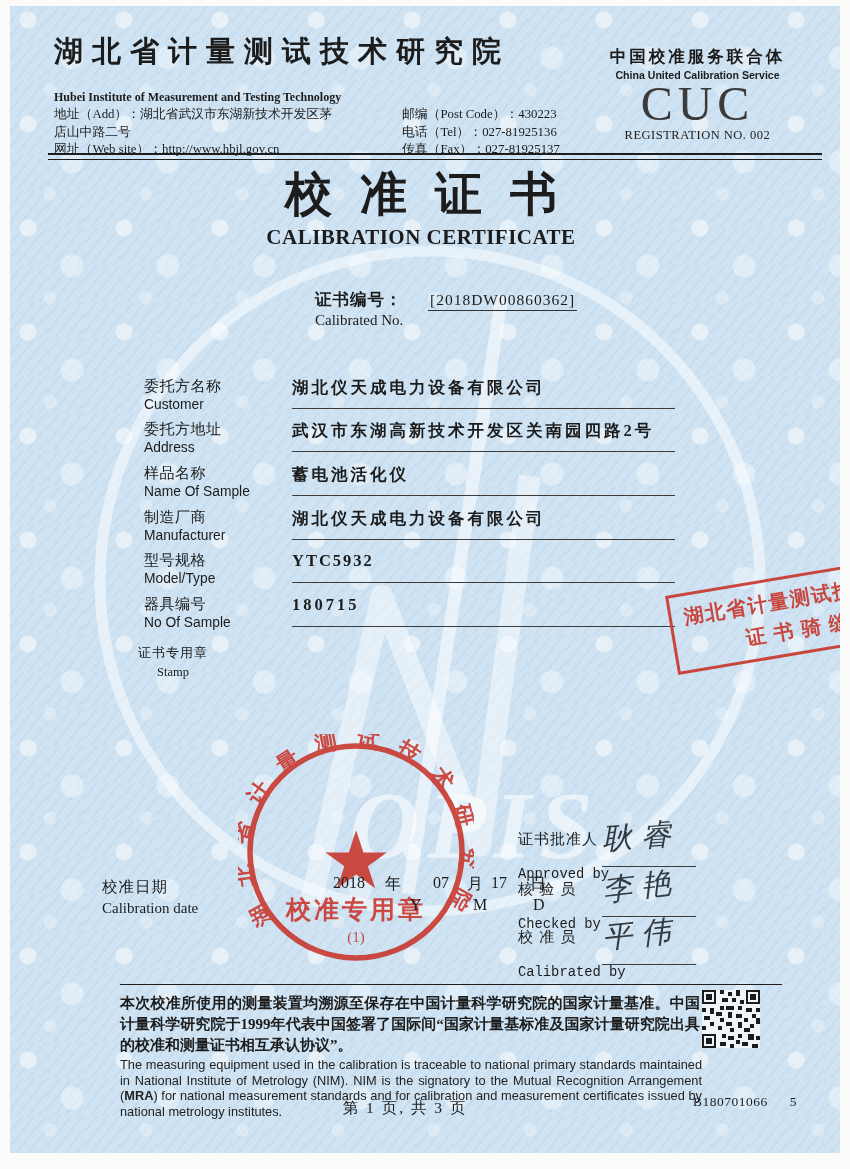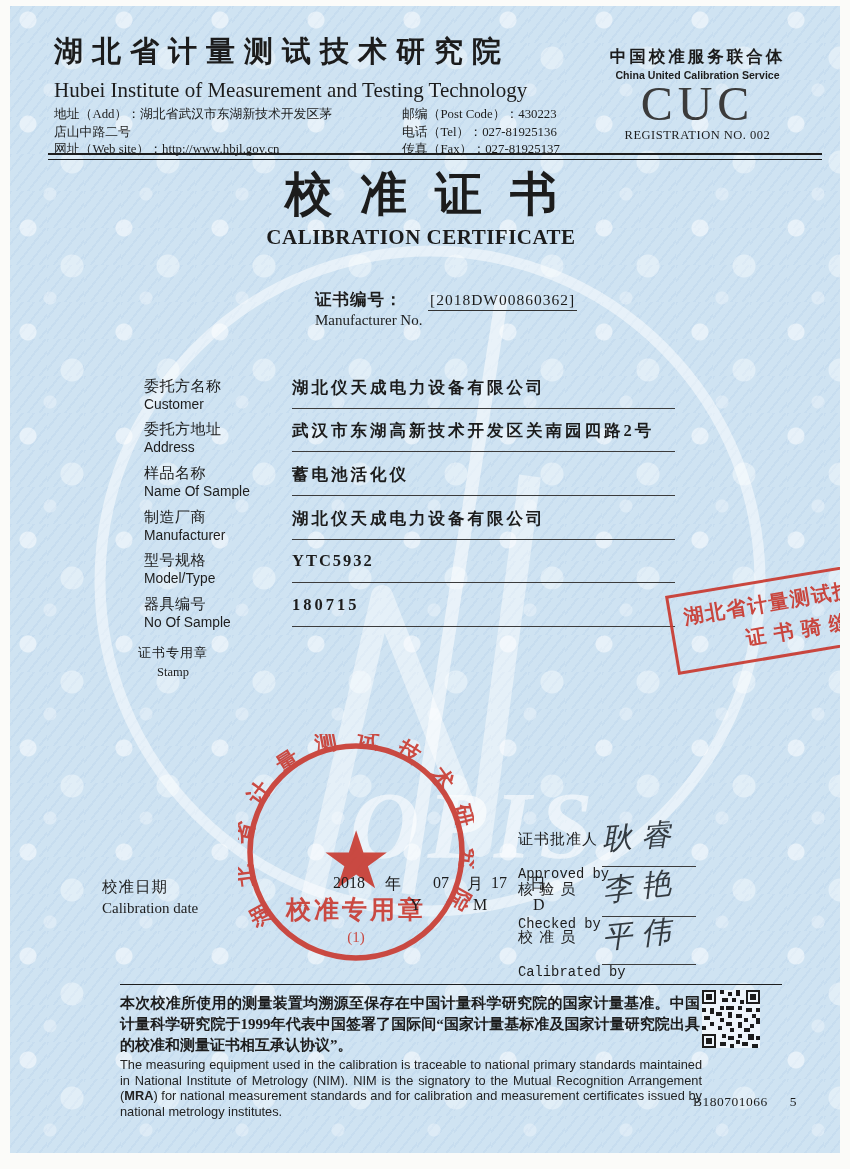--- a/index.html
+++ b/index.html
@@ -10,21 +10,21 @@
     background-image:
       radial-gradient(circle at 18px 14px, rgba(255,255,255,.50) 8px, rgba(255,255,255,0) 9px),
       radial-gradient(circle at 62px 52px, rgba(255,255,255,.38) 11px, rgba(255,255,255,0) 12px),
       radial-gradient(circle at 40px 84px, rgba(255,255,255,.30) 6px, rgba(255,255,255,0) 7px),
       repeating-linear-gradient(128deg, rgba(140,180,215,.12) 0 2px, rgba(140,180,215,0) 2px 9px);
     background-size:96px 104px,96px 104px,96px 104px,37px 37px;}
   .abs{position:absolute;}
   .sans{font-family:"Liberation Sans","DejaVu Sans",sans-serif;}
   
   .inst-cn{left:44px;top:26px;font-size:29px;font-weight:bold;letter-spacing:9px;white-space:nowrap;}
-  .inst-en{left:44px;top:72px;font-size:21px;}
+  .inst-en{left:44px;top:84px;font-size:12px;font-weight:bold;}
   .addr{font-size:12.8px;line-height:17.5px;}
   .addr-l{left:44px;top:100px;width:348px;}
   .addr-r{left:392px;top:100px;width:270px;}
   
   .cuc{left:560px;top:40px;width:255px;text-align:center;}
   .cuc-cn{font-size:16.5px;font-weight:bold;letter-spacing:3px;}
   .cuc-en{font-size:10.6px;font-weight:bold;margin-top:1px;}
   .cuc-logo{font-size:48px;letter-spacing:5px;color:#3b3b3b;margin-top:0px;line-height:46px;}
   .cuc-reg{font-size:12.5px;margin-top:1px;letter-spacing:.5px;}
   .rule{left:38px;top:147px;width:774px;height:4px;border-top:2.5px solid #1d1d1d;border-bottom:1.5px solid #1d1d1d;}
@@ -108,21 +108,21 @@
     </div>
 
     <div class="abs rule"></div>
 
     <div class="abs title-wrap">
       <div class="title-cn">校准证书</div>
       <div class="title-en">CALIBRATION CERTIFICATE</div>
     </div>
 
     <div class="abs certno-label">证书编号：</div>
-    <div class="abs certno-en">Manufacturer No.</div>
+    <div class="abs certno-en">Calibrated No.</div>
     <div class="abs certno-val">[2018DW00860362]</div>
 
     <div class="abs frow" style="top:371px">
       <div class="f-cn">委托方名称</div>
       <div class="f-en">Customer</div>
       <div class="f-val">湖北仪天成电力设备有限公司</div>
     </div>
     <div class="abs frow" style="top:414px">
       <div class="f-cn">委托方地址</div>
       <div class="f-en">Address</div>
@@ -254,18 +254,19 @@
           <rect x="23" y="22" width="3" height="3"></rect>
           <rect x="27" y="23" width="2" height="2"></rect>
         <rect x="9" y="26" width="3" height="2"></rect>
           <rect x="14" y="27" width="2" height="2"></rect>
           <rect x="17" y="25" width="2" height="2"></rect>
           <rect x="20" y="26" width="3" height="2"></rect>
           <rect x="25" y="27" width="3" height="2"></rect>
       </g>
     </svg>
 
+    <div class="abs pageinfo">第 1 页, 共 3 页</div>
     <div class="abs doccode">
       <span>B180701066</span><span class="n2">5</span>
     </div>
 
   </div>
 </div>
 
 </body></html>

